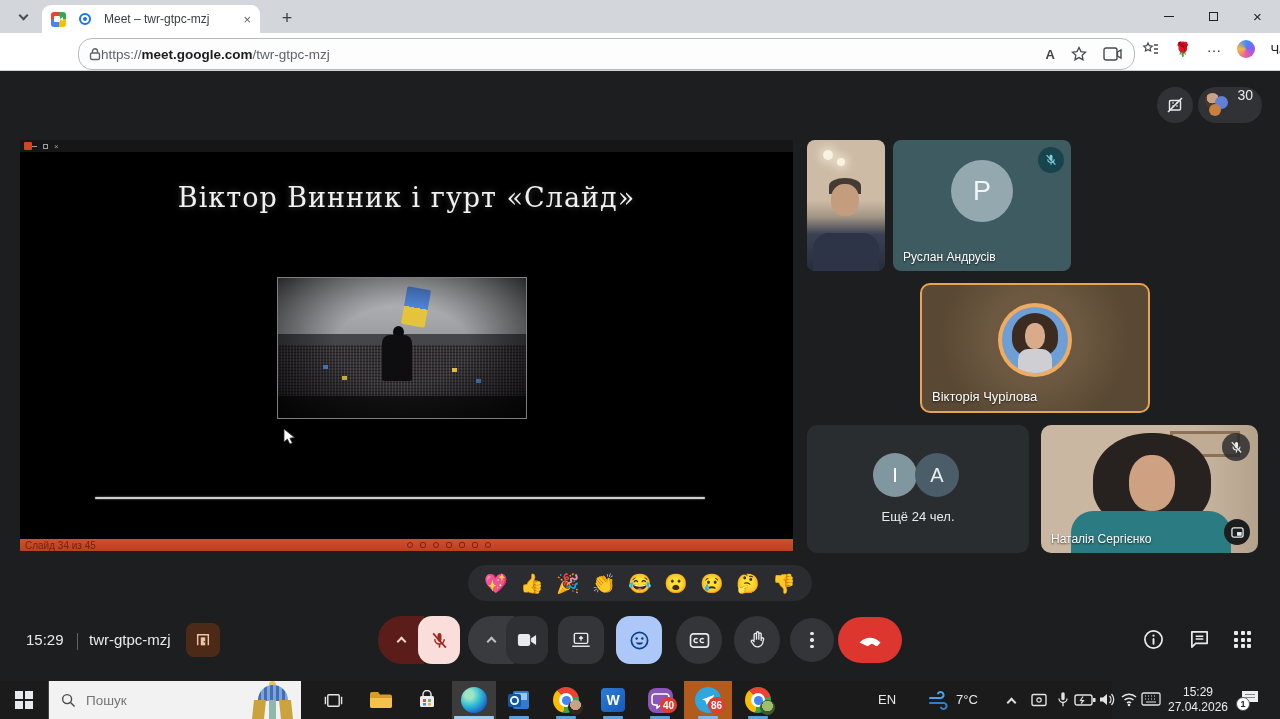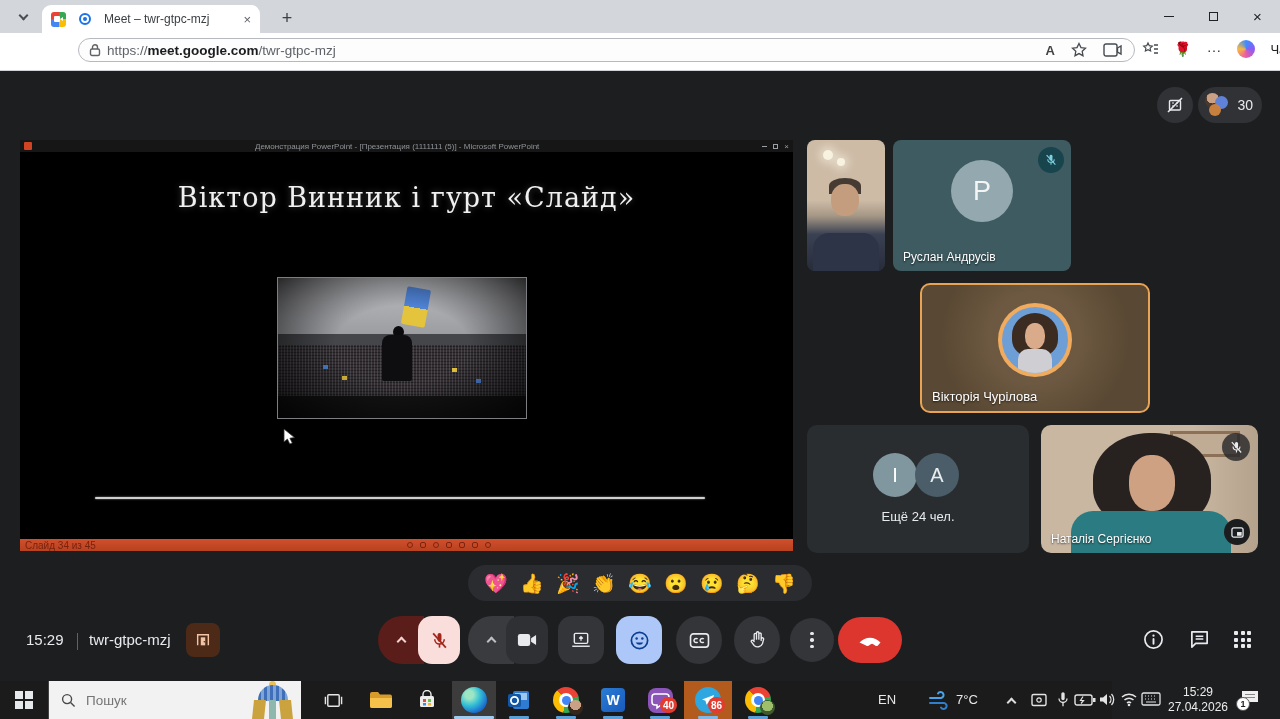--- a/index.html
+++ b/index.html
@@ -24,37 +24,37 @@
   .media-ring i{width:4px;height:4px;background:#1a73e8;border-radius:50%;}
   .tab-close{font-size:13px;color:#5f6368;cursor:default;}
   .newtab{position:absolute;left:274px;top:5px;width:26px;height:26px;font-size:18px;color:#3c4043;display:flex;align-items:center;justify-content:center;}
   .wctl{position:absolute;top:0;width:45px;height:33px;display:flex;align-items:center;justify-content:center;color:#202124;}
   .wctl .bar{width:10px;height:1.5px;background:#202124;}
   .wctl .sq{width:9px;height:9px;border:1.5px solid #202124;}
   .wctl.close{font-size:15px;}
 
   .navbar{position:absolute;left:0;top:33px;width:1280px;height:38px;background:#fff;border-bottom:1px solid #cfd3d7;}
   .nav-ic{position:absolute;top:42px;color:#474b4f;font-size:16px;}
-  .urlpill{position:absolute;left:78px;top:38px;width:1057px;height:24px;border:1px solid #b6babf;border-radius:14px;background:#fdfdfe;display:flex;align-items:center;padding:0 10px;gap:6px;}
+  .urlpill{position:absolute;left:78px;top:38px;width:1057px;height:32px;border:1px solid #b6babf;border-radius:14px;background:#fdfdfe;display:flex;align-items:center;padding:0 10px;gap:0;}
   .url{font-size:13.5px;color:#5f6368;white-space:nowrap;flex:1;}
   .url b{color:#1b1c1e;font-weight:700;}
   .pill-right{display:flex;align-items:center;gap:16px;margin-right:2px;}
   .readaloud{font-size:13px;color:#444;font-weight:600;}
   .navbar-right{position:absolute;top:40px;display:flex;align-items:center;gap:15px;}
   .dots-h{font-size:15px;color:#3c4043;letter-spacing:1px;margin-top:-6px;}
   .copilot{width:18px;height:18px;border-radius:50%;background:conic-gradient(#3f8cff,#8a5cf6,#e85ca8,#f8b840,#3f8cff);}
   .copilot-label{font-size:13px;color:#1f2021;}
 
   
   .meet{position:absolute;left:0;top:71px;width:1280px;height:610px;background:#1d1e20;}
   .banner{position:absolute;left:28px;top:18px;width:1114px;height:32px;background:#313235;border-radius:8px;display:flex;align-items:center;gap:12px;padding:0 6px;}
   .banner .pav{width:22px;height:22px;border-radius:50%;background:radial-gradient(circle at 50% 35%,#c9b6a4 40%,#5c4a3c 42% 72%,#8ea3c0 74%);border:1px solid #777;}
   .banner span{font-size:13.5px;color:#e8eaed;}
   .hdr-btn{position:absolute;top:16px;width:36px;height:36px;border-radius:50%;background:#313235;display:flex;align-items:center;justify-content:center;}
-  .ppl-pill{position:absolute;left:1198px;top:16px;width:64px;height:36px;border-radius:18px;background:#313235;display:flex;align-items:center;justify-content:flex-end;padding:0 9px;}
+  .ppl-pill{position:absolute;left:1198px;top:16px;width:64px;height:36px;border-radius:18px;background:#313235;display:flex;align-items:flex-start;justify-content:flex-end;padding:0 9px;}
   .ppl-pill .cluster{position:absolute;left:7px;top:6px;width:26px;height:24px;}
   .ppl-pill .c1{position:absolute;left:0;top:0;width:15px;height:15px;border-radius:50%;background:radial-gradient(circle at 50% 30%,#caa184 45%,#4b382c 47%);}
   .ppl-pill .c2{position:absolute;left:10px;top:3px;width:13px;height:13px;border-radius:50%;background:#5f82d8;}
   .ppl-pill .c3{position:absolute;left:4px;top:11px;width:12px;height:12px;border-radius:50%;background:#c8803f;}
   .ppl-pill b{font-size:14px;color:#e8eaed;font-weight:400;}
 
   
   .ppt{position:absolute;left:20px;top:69px;width:773px;height:411px;background:#000;}
   .ppt-titlebar{position:absolute;left:0;top:0;width:773px;height:12px;background:#161616;display:flex;align-items:center;padding:0 4px;}
   .ppt-ico{width:8px;height:8px;background:#d04423;border-radius:1px;flex:none;}
@@ -219,21 +219,20 @@
           <i class="c1"></i>
           <i class="c2"></i>
           <i class="c3"></i>
         </span>
       <b>30</b>
     </div>
 
     <div class="ppt">
       <div class="ppt-titlebar">
         <span class="ppt-ico"></span>
-        <span class="ppt-title">Демонстрация PowerPoint - [Презентация (1111111 (5)] - Microsoft PowerPoint</span>
         <span class="ppt-ctl">
             <i class="bar"></i>
             <i class="sq"></i>
             <span>×</span>
           </span>
       </div>
       <div class="slide-title">Віктор Винник і гурт «Слайд»</div>
 
       <div class="video">
         <div class="vid-sky"></div>

